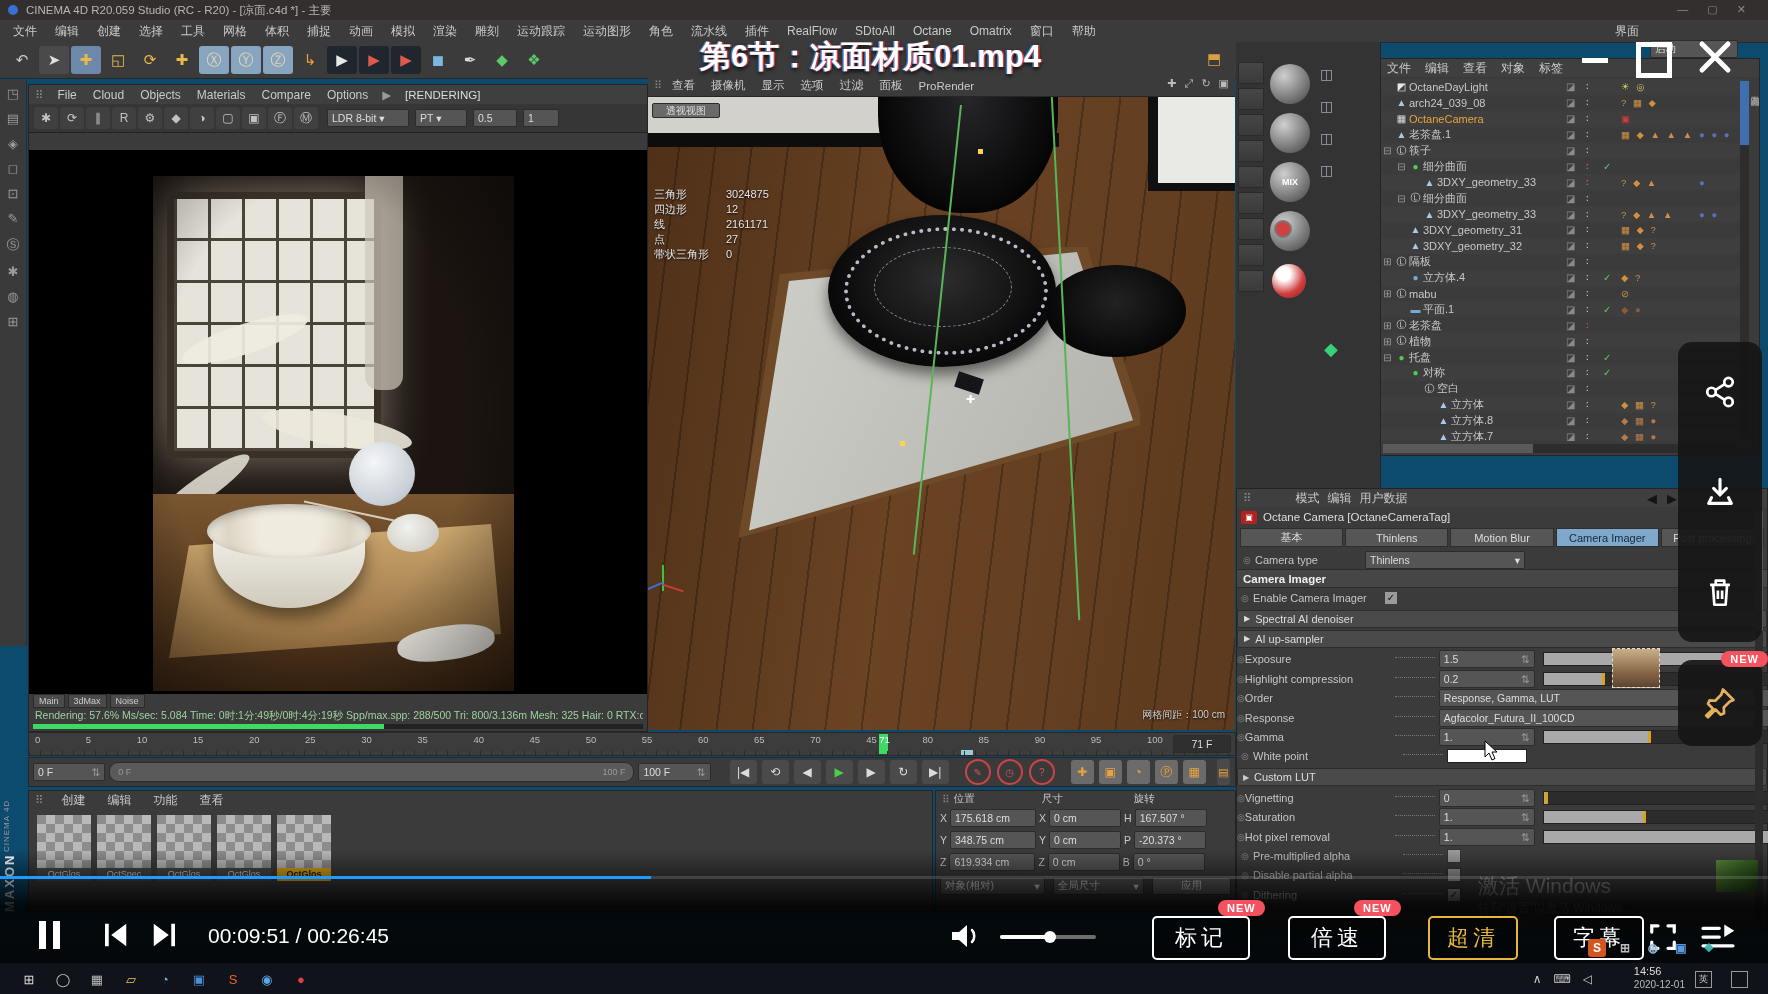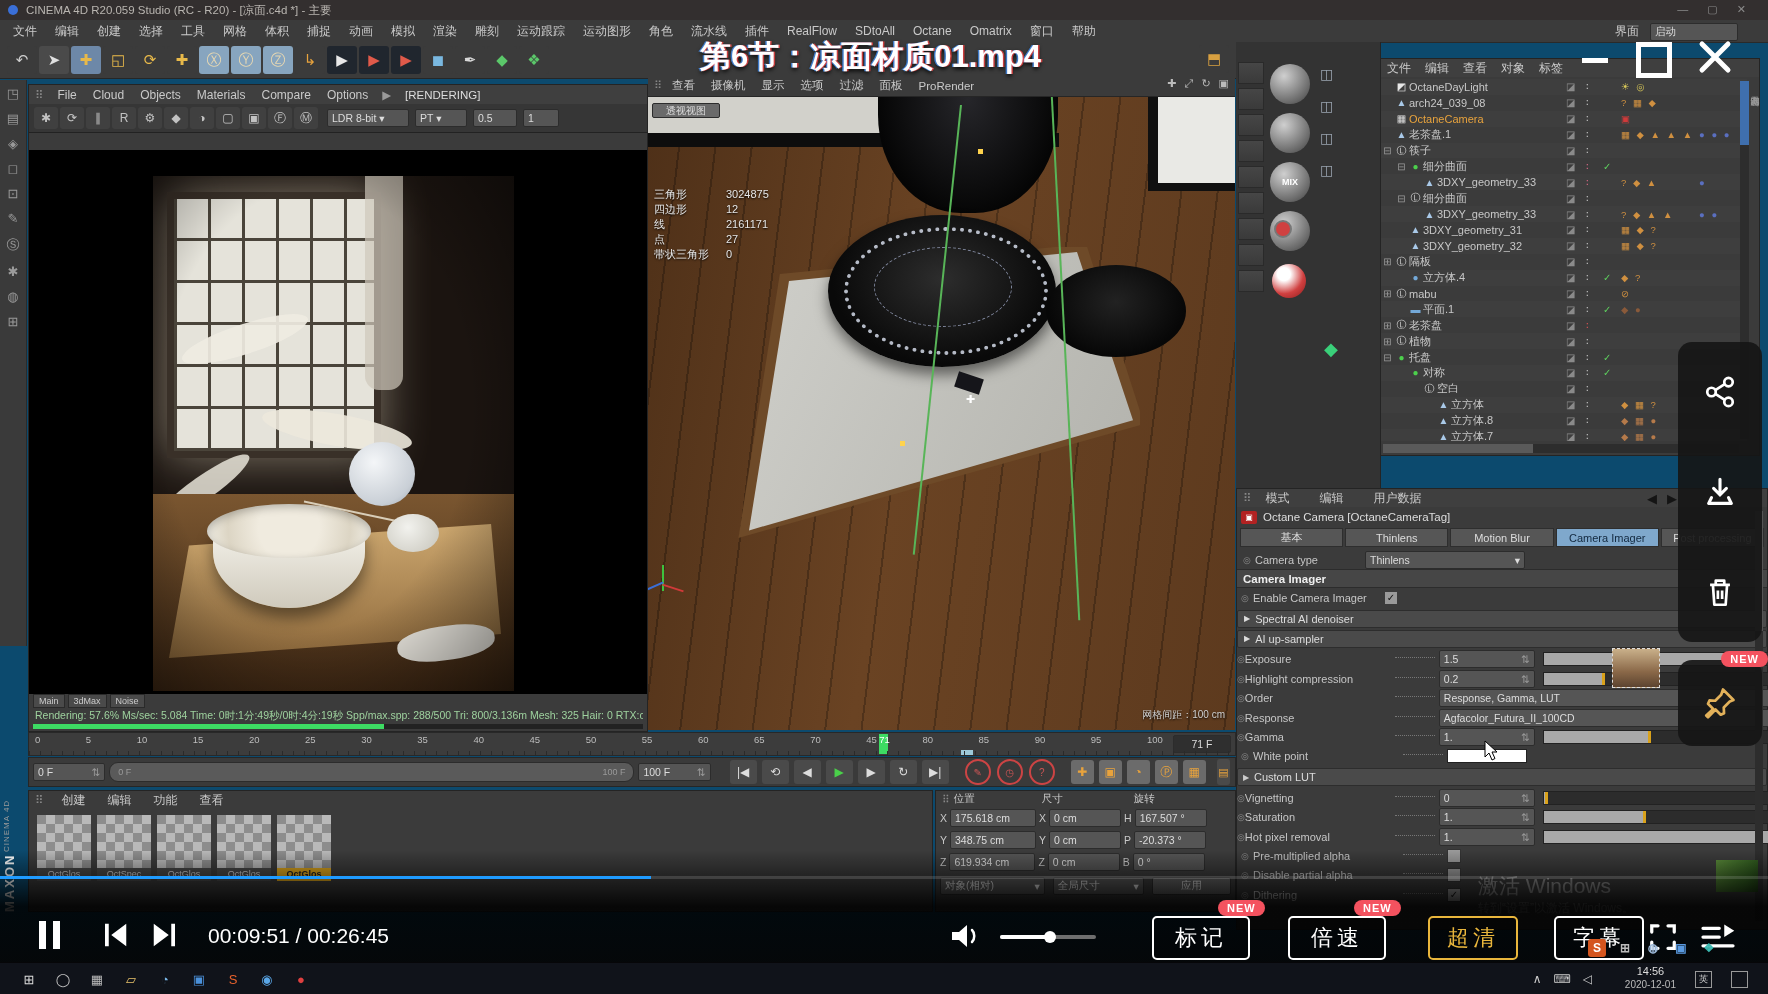--- a/index.html
+++ b/index.html
@@ -113,21 +113,21 @@
       <span class="mi">流水线</span>
       <span class="mi">插件</span>
       <span class="mi">RealFlow</span>
       <span class="mi">SDtoAll</span>
       <span class="mi">Octane</span>
       <span class="mi">Omatrix</span>
       <span class="mi">窗口</span>
       <span class="mi">帮助</span>
     </div>
   <span class="abs mi" style="right:120px;top:23px;">界面</span>
-  <span class="abs fld" style="right:30px;top:23px;width:78px;">启动</span>
+  <span class="abs fld" style="right:30px;top:40px;width:78px;">启动</span>
 
   <div class="abs flex toolbar" style="padding-left:6px;">
 
   <span class="gbtn" style="color: rgb(207, 207, 207);">↶</span>
       <span class="gbtn" style="color: rgb(224, 224, 224); background: rgb(74, 74, 74);">➤</span>
       <span class="gbtn" style="color: rgb(232, 185, 74); background: rgb(109, 136, 168);">✚</span>
       <span class="gbtn" style="color: rgb(232, 185, 74);">◱</span>
       <span class="gbtn" style="color: rgb(232, 185, 74);">⟳</span>
       <span class="gbtn" style="color: rgb(232, 185, 74);">✚</span>
       <span class="gbtn" style="color: rgb(230, 215, 178); background: rgb(135, 165, 191);">Ⓧ</span>
@@ -760,21 +760,21 @@
     </div>
     <div class="abs" style="left:2px;bottom:2px;width:356px;height:9px;background:#2d2d2d;">
       <span style="display:block;width:150px;height:100%;background:#5a5a5a;"></span>
     </div>
     <div class="abs" style="right:-2px;top:30px;writing-mode:vertical-rl;font-size:9px;color:#999;">内容浏览器</div>
   </div>
 
   <div class="abs panel" style="left:1236px;top:488px;width:532px;height:442px;">
     <div class="pmenu" style="padding-left:6px;gap:14px;background:#3f3f3f;">
       <span style="color:#888;">⠿</span>
-      <span class="flex" style="gap:30px;">
+      <span class="flex" style="gap:8px;margin-left:30px;">
 
       <span class="mi" style="padding:0;">模式</span>
           <span class="mi" style="padding:0;">编辑</span>
           <span class="mi" style="padding:0;">用户数据</span>
         </span>
       <span class="abs" style="right:110px;top:2px;color:#141414;font-size:13px;">◀</span>
       <span class="abs" style="right:90px;top:2px;color:#141414;font-size:13px;">▶</span>
     </div>
     <div class="flex" style="height:20px;gap:6px;padding-left:4px;">
       <span style="width:16px;height:13px;background:#b22222;color:#fff;font-size:8px;display:flex;align-items:center;justify-content:center;border-radius:2px;">▣</span>
@@ -1057,21 +1057,21 @@
         <span class="tbi" style="color: rgb(232, 98, 45);">S</span>
         <span class="tbi" style="color: rgb(90, 167, 232);">◉</span>
         <span class="tbi" style="color: rgb(224, 64, 64);">●</span>
       </span>
     <span class="abs flex" style="right:176px;top:0;height:100%;gap:12px;">
 
     <span class="tico">∧</span>
         <span class="tico">⌨</span>
         <span class="tico">◁</span>
       </span>
-    <div class="abs" style="right:92px;top:2px;text-align:center;line-height:13px;">
+    <div class="abs" style="right:83px;top:2px;line-height:13px;">
       <div style="font-size:11px;color:#ddd;">14:56</div>
       <div style="font-size:10px;color:#bbb;">2020-12-01</div>
     </div>
     <span class="abs" style="right:56px;top:8px;width:15px;height:15px;border:1px solid #999;color:#ccc;font-size:9px;text-align:center;line-height:15px;">英</span>
     <span class="abs" style="right:20px;top:8px;width:15px;height:15px;border:1px solid #999;"></span>
   </div>
 
 </div>
 
 </body></html>

